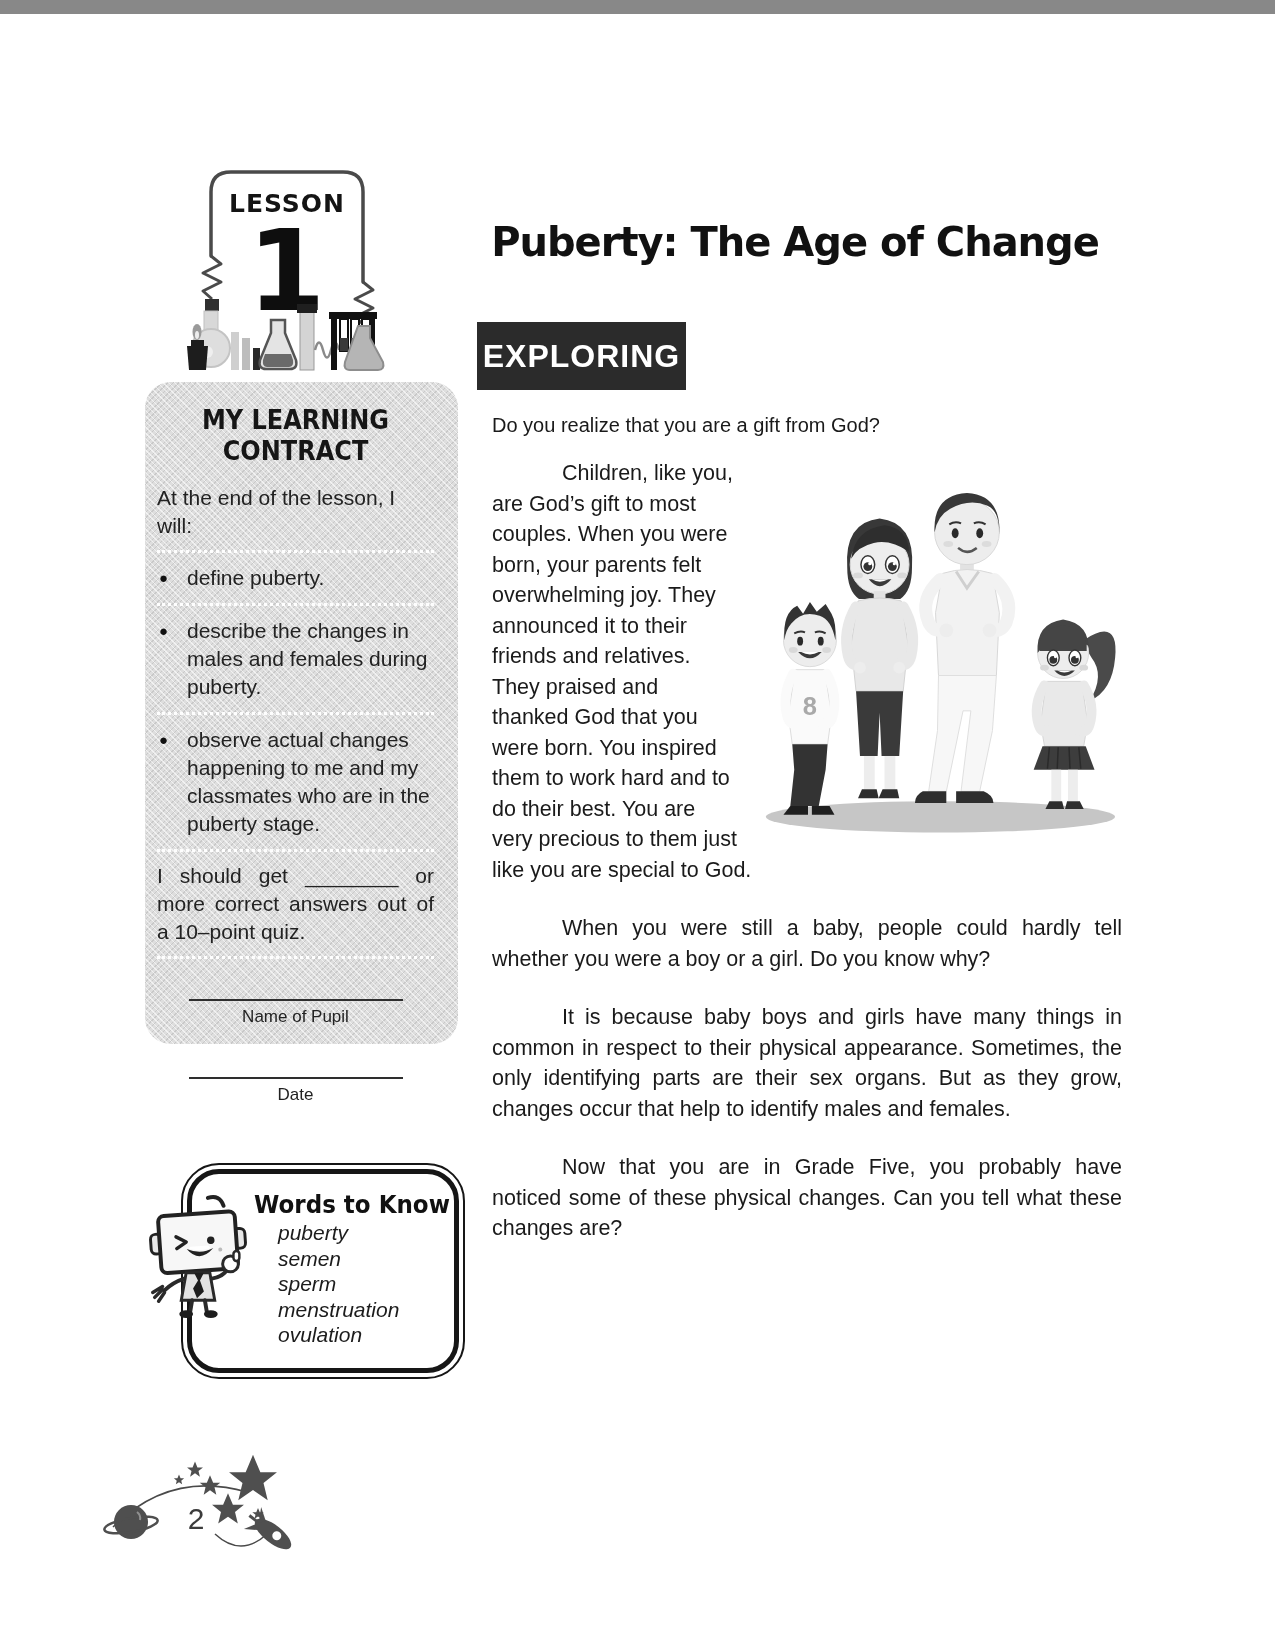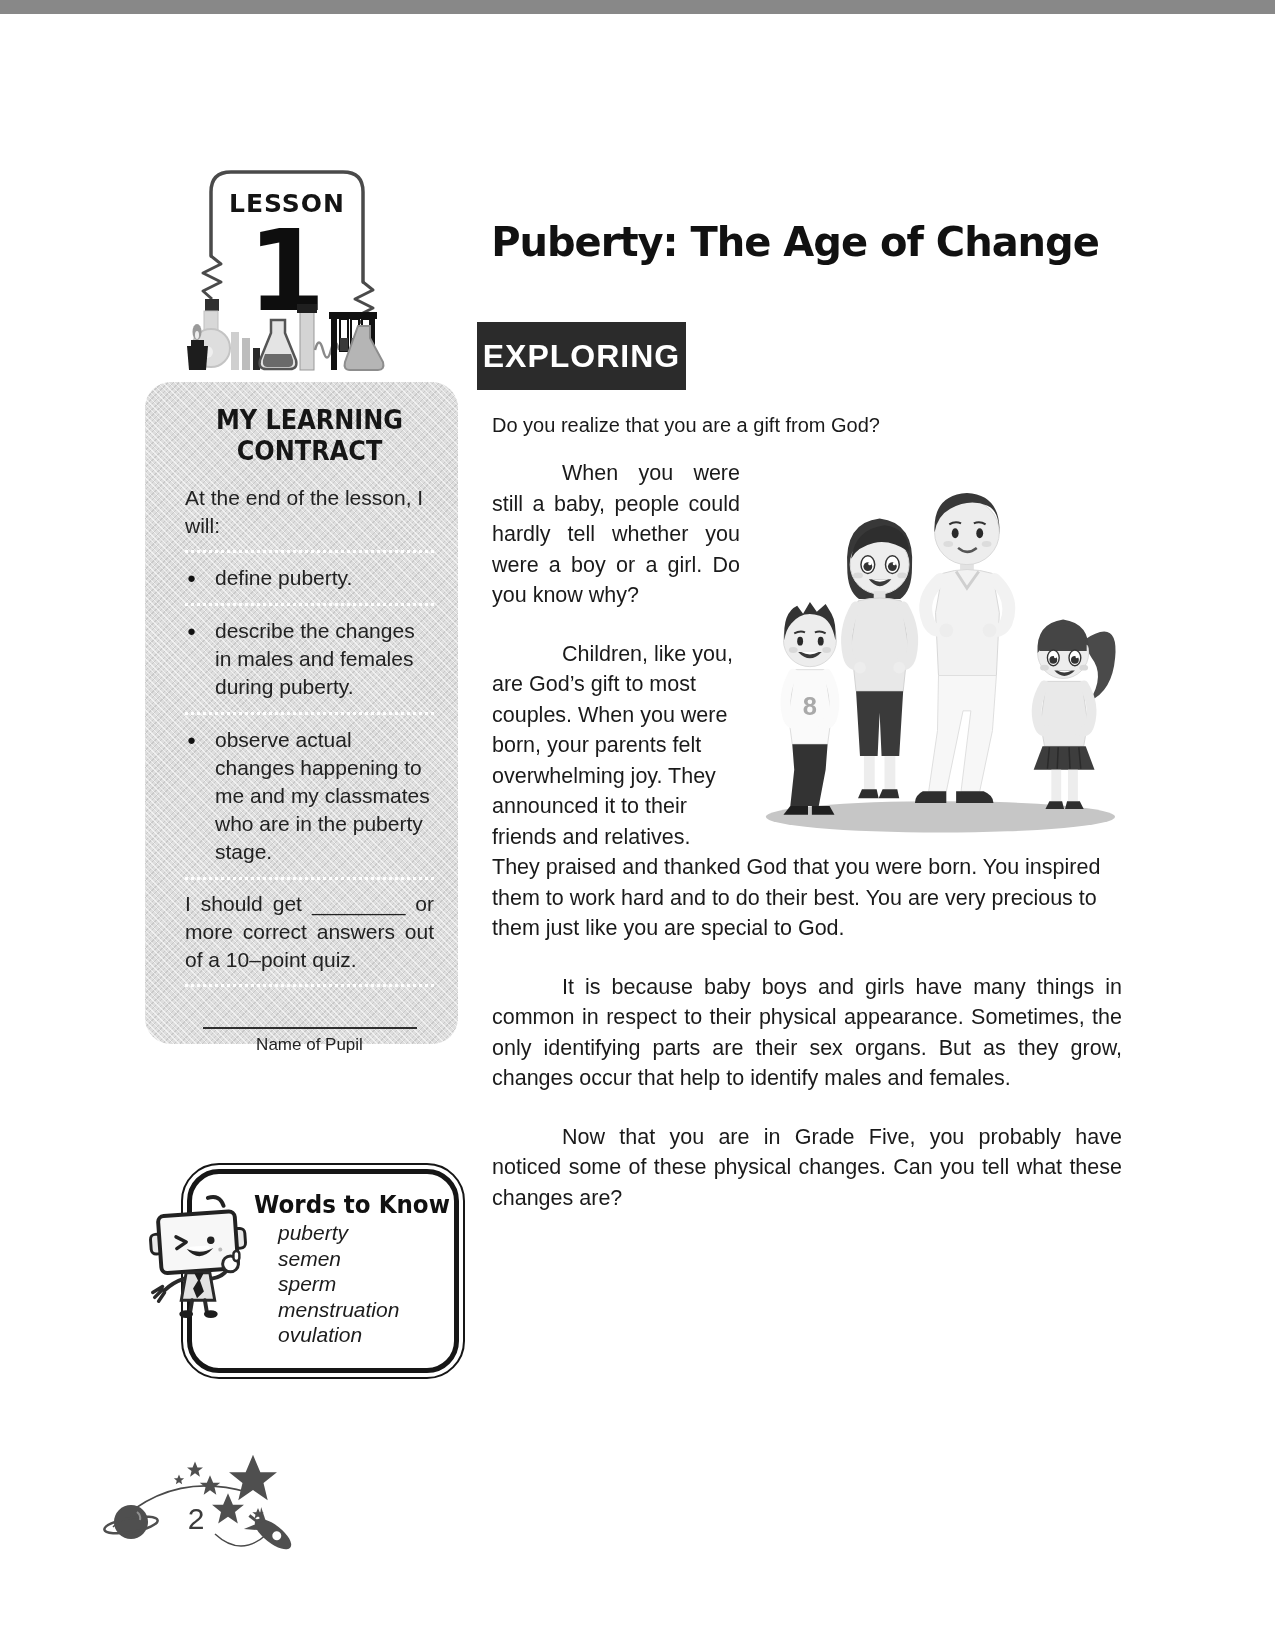--- a/index.html
+++ b/index.html
@@ -31,21 +31,21 @@
   }
   .section-banner span{
     color:#fff;font-weight:bold;font-size:32px;letter-spacing:1px;
     font-family:"Liberation Sans",sans-serif;
   }
   
   .contract{
     position:absolute;left:145px;top:368px;width:313px;height:662px;
     box-sizing:border-box;
     border-radius:26px;
-    padding:22px 24px 10px 40px;
+    padding:22px 24px 10px 12px;
     background-color:#dedede;
     background-image:
       repeating-linear-gradient(45deg, rgba(255,255,255,.6) 0 1px, transparent 1px 4px),
       repeating-linear-gradient(135deg, rgba(160,160,160,.35) 0 1px, transparent 1px 4px);
     font-size:21px;line-height:28px;color:#222;
   }
   .contract-title{
     text-align:center;
     font-family:"DejaVu Sans",sans-serif;
     font-weight:bold;font-size:24px;letter-spacing:0px;
@@ -172,20 +172,24 @@
     <div class="contract-block">At the end of the lesson, I will:</div>
     <ul class="contract-bullets">
       <li>define puberty.</li>
       <li>describe the changes in males and females during puberty.</li>
       <li>observe actual changes happening to me and my classmates who are in the puberty stage.</li>
     </ul>
     <div class="contract-block quiz-line">I should get ________ or more correct answers out of a 10–point quiz.</div>
     <div class="sig">
       <div class="sig-line"></div>
       <div class="sig-label">Name of Pupil</div>
+    </div>
+    <div class="sig">
+      <div class="sig-line"></div>
+      <div class="sig-label">Date</div>
     </div>
   </div>
 
   <div class="body-text">
     <p class="question">Do you realize that you are a gift from God?</p>
 
     <div class="family-float">
       <svg viewBox="0 0 375 380">
 
         <ellipse cx="190" cy="360" rx="178" ry="16" fill="#c6c6c6"></ellipse>
@@ -280,22 +284,22 @@
           <path d="M294 288 L338 288 L347 312 L285 312 Z" fill="#3d3d3d"></path>
           <path d="M301 289 L299 311 M310 289 L309 311 M321 289 L322 311 M331 289 L333 311" stroke="#2a2a2a" stroke-width="1.5"></path>
           <rect x="303" y="312" width="10" height="32" fill="#ededed"></rect>
           <rect x="320" y="312" width="10" height="32" fill="#ededed"></rect>
           <path d="M301 344 L314 344 L316 352 L297 352 Z" fill="#2e2e2e"></path>
           <path d="M319 344 L332 344 L336 352 L317 352 Z" fill="#2e2e2e"></path>
         </g>
       </svg>
     </div>
 
+    <p class="para"><span>Children, like you, are God’s gift to most couples. When you were born, your parents felt overwhelming joy. They announced it to their friends and relatives. They praised and thanked God that you were born. You inspired them to work hard and to do their best. You are very precious to them just like you are special to God.</span></p>
     <p class="para justify"><span>When you were still a baby, people could hardly tell whether you were a boy or a girl. Do you know why?</span></p>
-    <p class="para"><span>Children, like you, are God’s gift to most couples. When you were born, your parents felt overwhelming joy. They announced it to their friends and relatives. They praised and thanked God that you were born. You inspired them to work hard and to do their best. You are very precious to them just like you are special to God.</span></p>
     <p class="para justify"><span>It is because baby boys and girls have many things in common in respect to their physical appearance. Sometimes, the only identifying parts are their sex organs. But as they grow, changes occur that help to identify males and females.</span></p>
     <p class="para justify"><span>Now that you are in Grade Five, you probably have noticed some of these physical changes. Can you tell what these changes are?</span></p>
   </div>
 
   <div class="words-box">
     <div class="mascot">
       <svg viewBox="0 0 100 130">
         <path d="M60 6 Q72 2 76 14" fill="none" stroke="#222" stroke-width="4" stroke-linecap="round"></path>
         <g transform="rotate(-4 50 50)">
           <rect x="2" y="40" width="12" height="20" rx="5" fill="#e8e8e8" stroke="#222" stroke-width="3"></rect>

